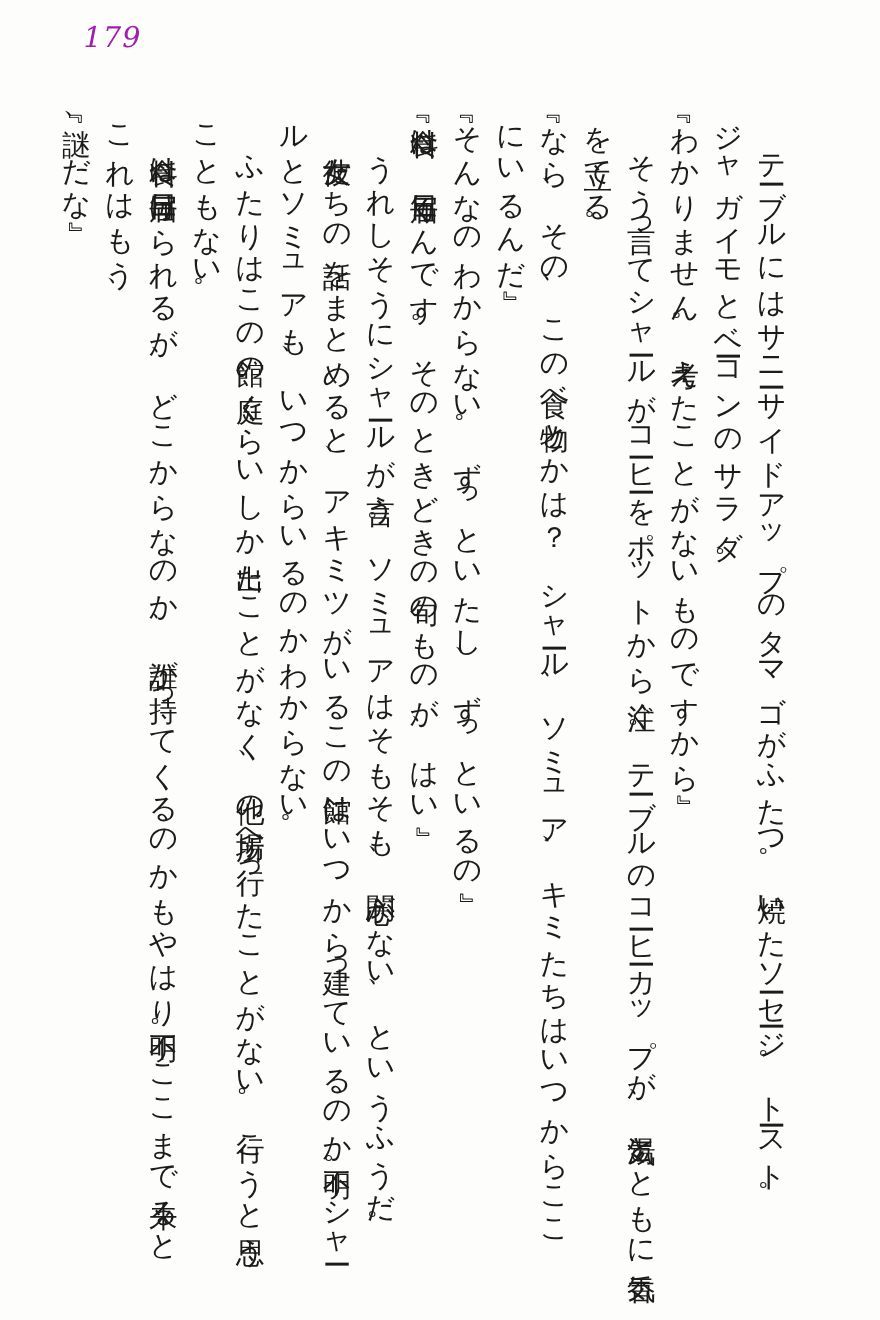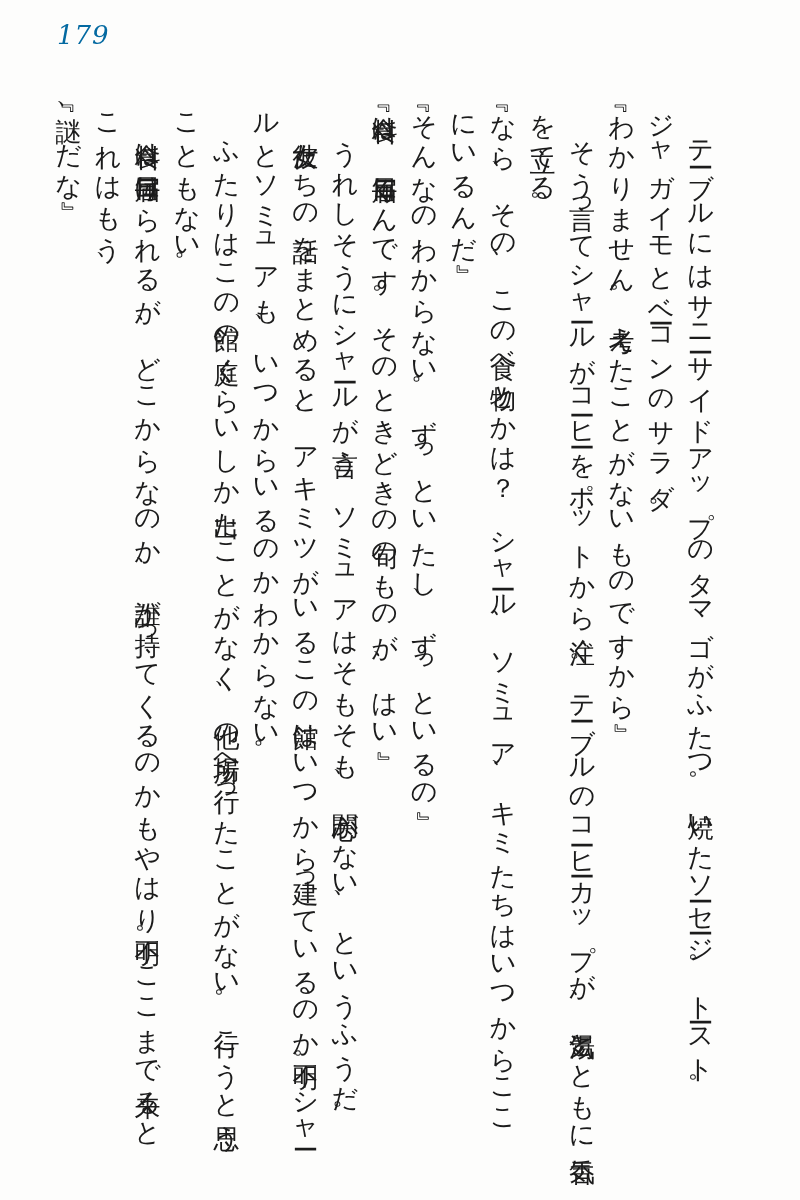--- a/index.html
+++ b/index.html
@@ -16,25 +16,25 @@
   .scan-page {
     position: absolute;
     inset: 0;
     background: #fdfdfc;
     font-family: "DejaVu Serif", "Liberation Serif", serif;
     color: #1b1b1b;
   }
   .page-number {
     position: absolute;
     top: 20px;
-    left: 57px;
+    left: 76px;
     font-size: 26px;
     font-style: italic;
     letter-spacing: 1px;
-    color: #0369a1;
+    color: #a21caf;
     font-family: "DejaVu Serif", "Liberation Serif", serif;
   }
   .text-area {
     position: absolute;
     top: 96px;
     right: 80px;
     height: 1056px;
     writing-mode: vertical-rl;
     text-orientation: mixed;
     font-size: 26px;

